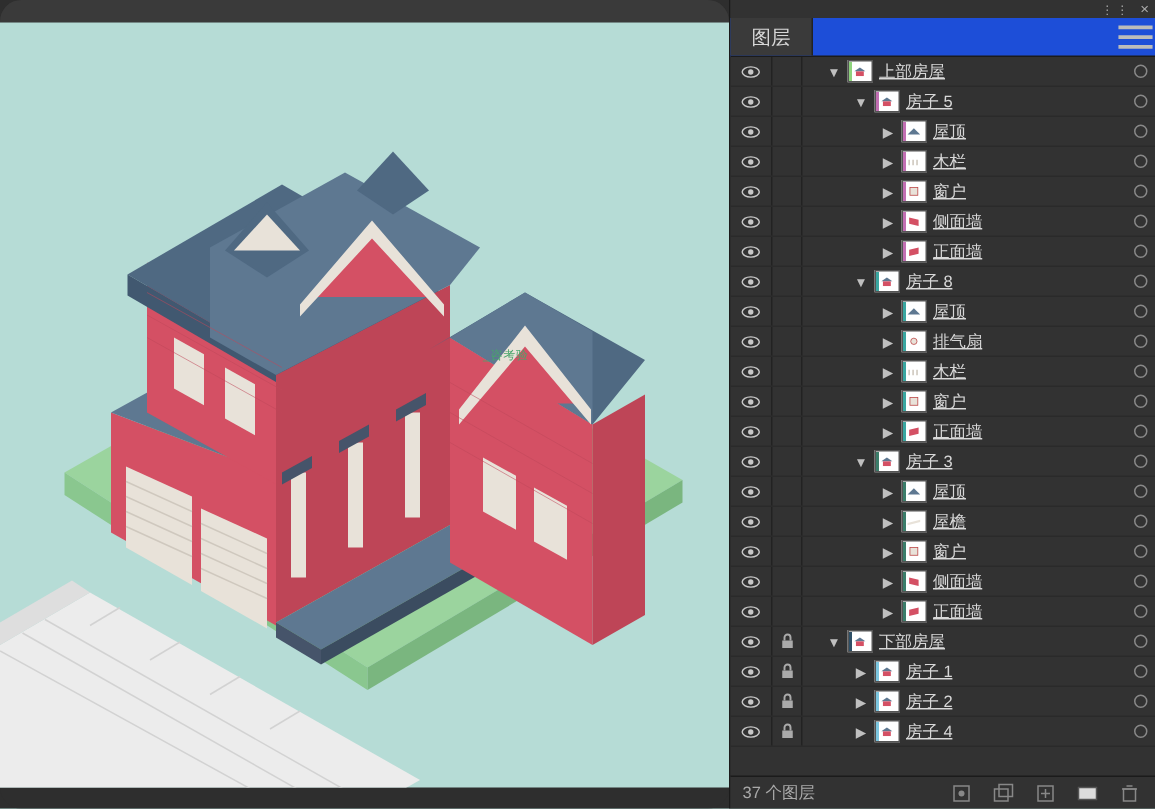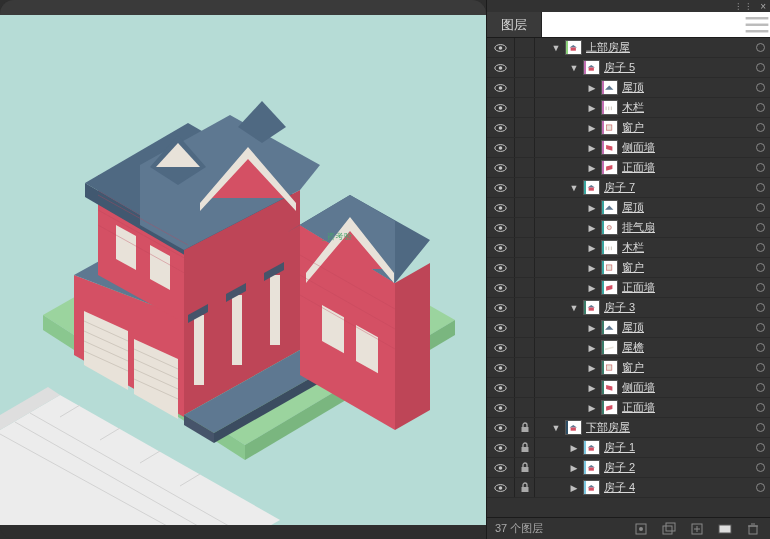--- a/index.html
+++ b/index.html
@@ -42,21 +42,21 @@
   }
   .panel-topbar {
     height: 12px; background: #323232;
     display:flex; justify-content:flex-end; align-items:center;
     padding-right:4px; gap:6px;
   }
   .panel-topbar .tb-handle { font-size:8px; color:#aaa; letter-spacing:2px; }
   .panel-topbar .tb-close { font-size:10px; color:#aaa; cursor:pointer; }
 
   .panel-tabs {
-    height: 26px; background: #ffffff;
+    height: 26px; background: #1d4ed8;
     border-bottom: 1px solid #1b1b1b;
     display:flex; align-items:stretch;gap:20px;
   }
   .tab {
     padding: 0 14px; display:flex; align-items:center;
     background: #3a3a3a; color:#d8d8d8; font-size:13px;
     border-right:1px solid #222;
   }
   .panel-menu {
     margin-left:auto; width:26px; display:flex;
@@ -441,21 +441,21 @@
         <div class="sel-col"></div>
         <div class="row-body">
           <span class="indent" style="width:24px"></span>
           <span class="disclose expanded">▼</span>
           <span class="thumb" style="box-shadow:inset 2px 0 0 #3aa6a0">
             <svg class="mini" viewBox="0 0 20 16">
               <polygon points="3,8 10,3 17,8" fill="#5e7891"></polygon>
               <rect x="5" y="8" width="10" height="6" fill="#d45064"></rect>
             </svg>
           </span>
-          <span class="layer-name">房子 7</span>
+          <span class="layer-name">房子 8</span>
         </div>
         <div class="sel-circle">
           <span class="ring"></span>
         </div>
       </div>
       <div class="layer-row">
         <div class="vis-col">
           <svg viewBox="0 0 16 12">
             <ellipse cx="8" cy="6" rx="7" ry="4.2" fill="none" stroke="#c8c8c8" stroke-width="1.2"></ellipse>
             <circle cx="8" cy="6" r="2.2" fill="#c8c8c8"></circle>

